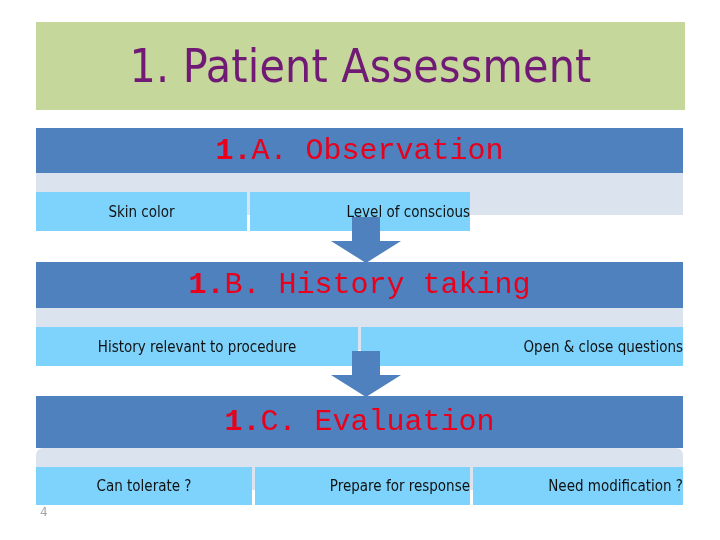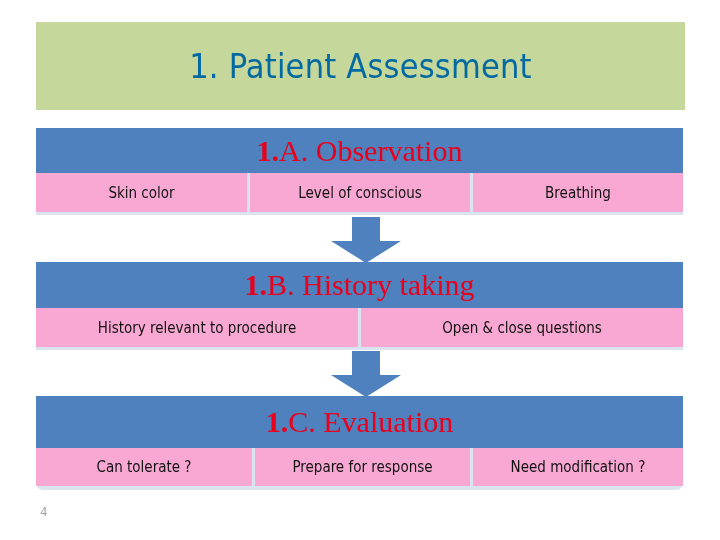--- a/index.html
+++ b/index.html
@@ -31,23 +31,23 @@
     left: 36px;
     top: 22px;
     width: 649px;
     height: 88px;
     background: #c5d79a;
     display: flex;
     align-items: center;
     justify-content: center;
   }
   .title-text {
-    font-size: 34px;
+    font-size: 46px;
     font-weight: 400;
-    color: #0369a1;
+    color: #701a75;
     letter-spacing: 0.2px;
     white-space: nowrap;
     font-family: "DejaVu Sans Condensed", "DejaVu Sans", "Liberation Sans", sans-serif;
   }
 
   
   .section {
     position: absolute;
     left: 36px;
     width: 647px;
@@ -58,42 +58,44 @@
     display: flex;
     align-items: center;
     justify-content: center;
     box-sizing: border-box;
   }
   .section-title {
     font-size: 30px;
     color: #e8001c;
     white-space: nowrap;
     line-height: 1;
-    font-family: Liberation Serif, serif;
+    font-family: Liberation Mono, monospace;
   }
   .section-title .num {
     font-weight: bold;
   }
 
   .subrow {
     width: 100%;
     display: flex;
     box-sizing: border-box;
     background: #dbe3ef;
   }
   .subcell {
-    background: #f9a8d4;
+    background: #7dd3fc;
     display: flex;
     align-items: center;
     justify-content: center;
     box-sizing: border-box;
     height: 100%;
+    margin-top: 19px;
   }
   .subcell + .subcell {
     margin-left: 3px;
+    justify-content: flex-end;
   }
   .subcell-label {
     font-size: 15px;
     color: #111111;
     white-space: nowrap;
     text-align: center;
     font-family: "DejaVu Sans Condensed", "DejaVu Sans", "Liberation Sans", sans-serif;
   }
 
   
@@ -153,23 +155,20 @@
     <div class="section-header">
       <div class="section-title"><span class="num">1.</span><span>A. Observation</span></div>
     </div>
     <div class="subrow">
       <div class="subcell">
         <span class="subcell-label">Skin color</span>
       </div>
       <div class="subcell">
         <span class="subcell-label">Level of conscious</span>
       </div>
-      <div class="subcell">
-        <span class="subcell-label">Breathing</span>
-      </div>
     </div>
   </div>
 
   <div class="down-arrow" id="arrow-1">
     <svg viewBox="0 0 72 46" preserveAspectRatio="none" aria-hidden="true">
       <polygon points="22,0 50,0 50,24 71,24 36,46 1,24 22,24" fill="#4e81bd"></polygon>
     </svg>
   </div>
 
   <div class="section" id="section-b">

